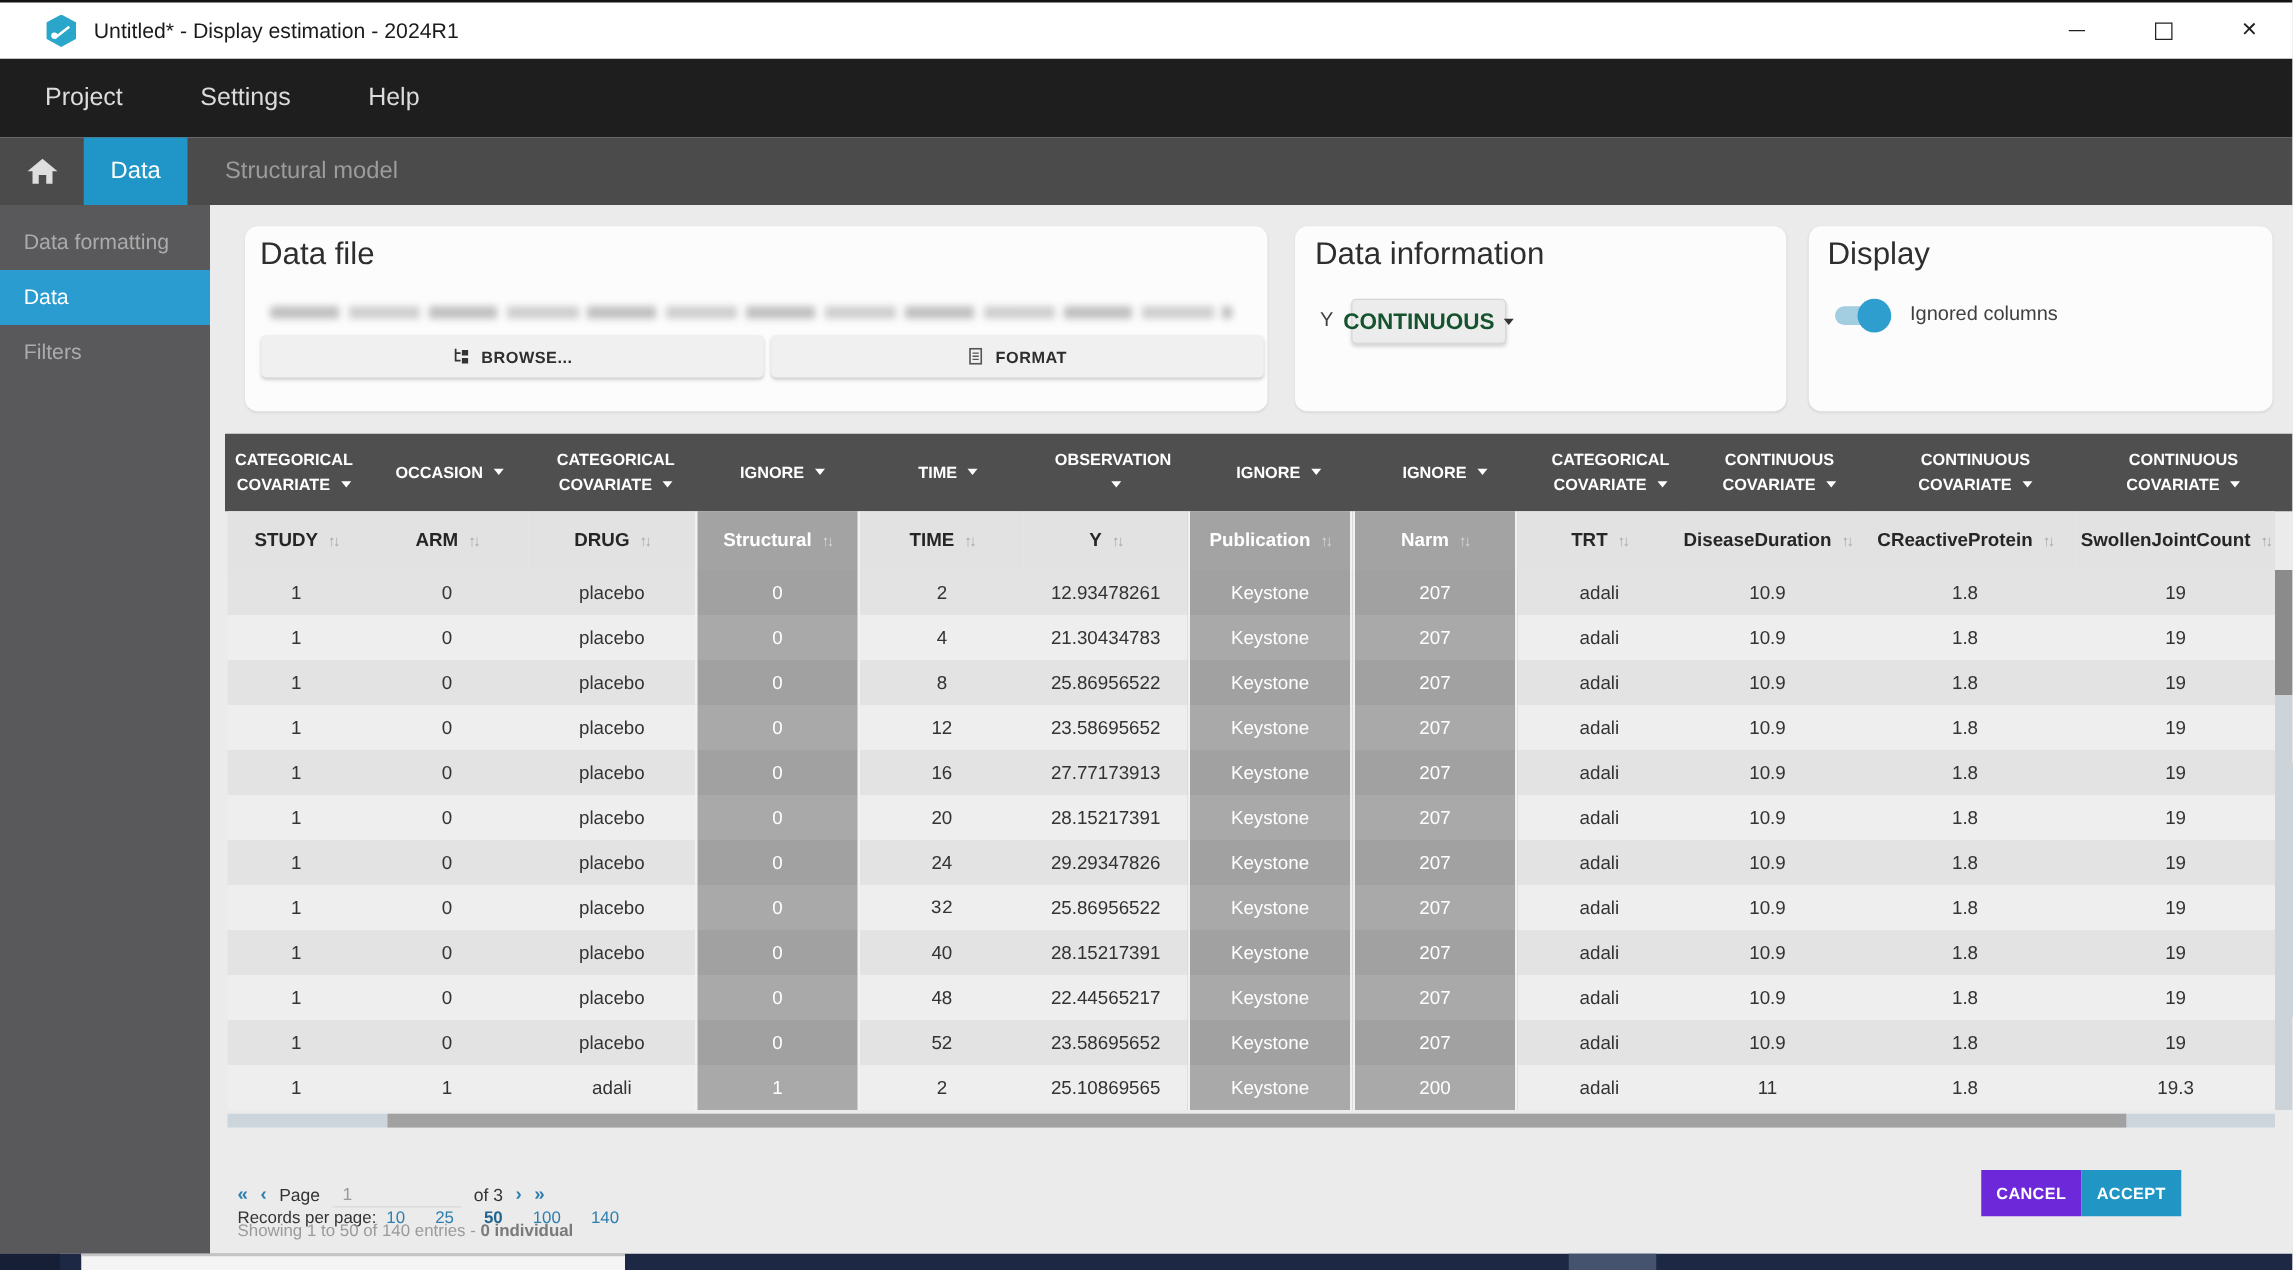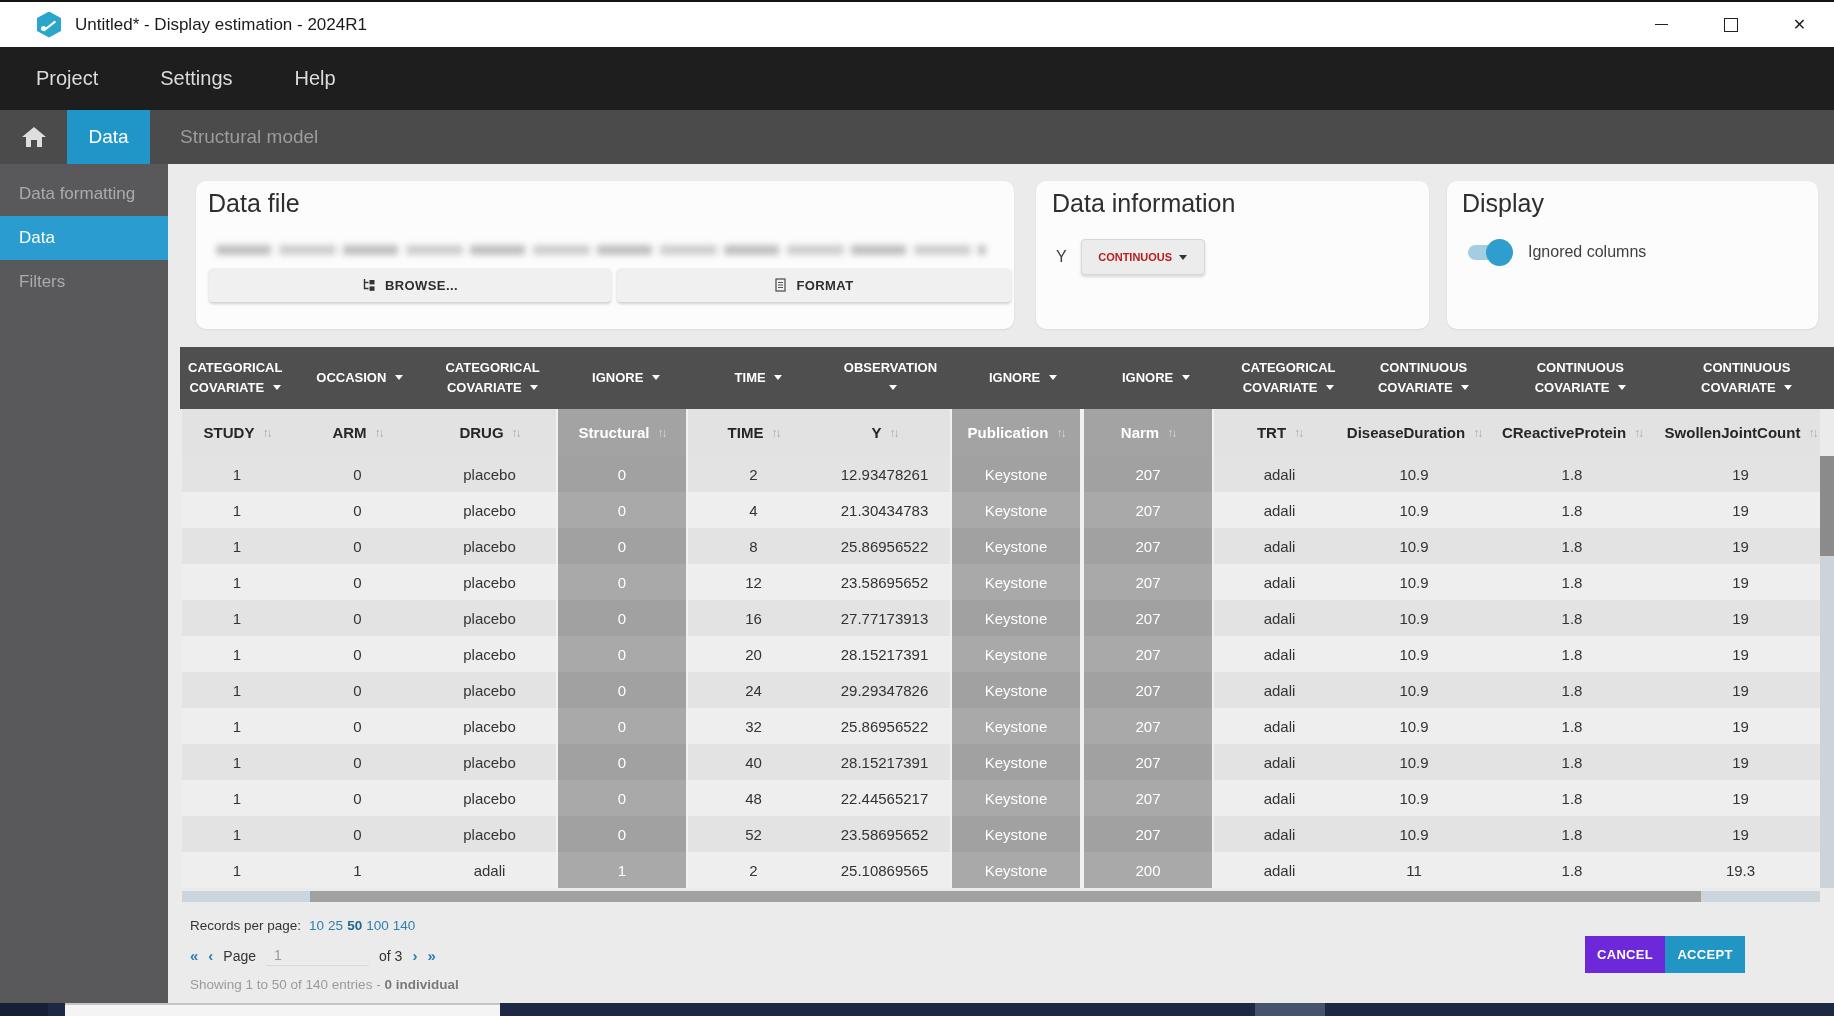--- a/index.html
+++ b/index.html
@@ -50,21 +50,21 @@
     box-shadow:0 2px 3px rgba(0,0,0,0.18);display:flex;align-items:center;justify-content:center;gap:9px;
     font-size:13px;font-weight:bold;color:#2e2e2e;letter-spacing:0.4px;}
   .btn-browse{left:13px;width:402px;}
   .btn-format{left:421px;width:394px;}
   .card-datainfo{left:856px;width:393px;}
   .card-datainfo .card-title{padding-left:16px;}
   .y-row{position:absolute;left:20px;top:58px;display:flex;align-items:center;gap:14px;}
   .y-label{font-size:16px;color:#3f3f3f;}
   .dd-btn{width:124px;height:36px;background:#ececec;border:1px solid #d8d8d8;border-radius:4px;
     box-shadow:0 2px 3px rgba(0,0,0,0.15);display:flex;align-items:center;justify-content:center;gap:7px;
-    font-size:11px;font-weight:bold;color:#b91c1c;box-sizing:border-box;}
+    font-size:18px;font-weight:bold;color:#14532d;box-sizing:border-box;}
   .caret-dark{width:0;height:0;border-left:4px solid transparent;border-right:4px solid transparent;border-top:5px solid #333;}
   .card-display{left:1267px;width:371px;}
   .card-display .card-title{padding-left:15px;}
   .toggle-row{position:absolute;left:21px;top:62px;display:flex;align-items:center;gap:18px;}
   .toggle{width:42px;height:15px;border-radius:8px;background:#a3cde1;position:relative;}
   .toggle-thumb{position:absolute;right:-3px;top:-6px;width:27px;height:27px;border-radius:50%;background:#2d9ecd;}
   .toggle-label{font-size:16px;color:#3f3f3f;}
   
   .type-header{position:absolute;left:0;top:183px;width:1654px;height:62px;background:#4f4f4f;}
   .type-grid{position:absolute;left:2px;top:0;width:1638px;height:62px;display:flex;gap:11px;}
@@ -383,21 +383,21 @@
         <div class="t-cell" style="width: 131px;">adali</div>
         <div class="t-cell" style="width: 138px;">10.9</div>
         <div class="t-cell" style="width: 178px;">1.8</div>
         <div class="t-cell" style="width: 159px;">19</div>
       </div>
       <div class="t-row">
         <div class="t-cell" style="width: 110px;">1</div>
         <div class="t-cell" style="width: 131px;">0</div>
         <div class="t-cell" style="width: 133px;">placebo</div>
         <div class="t-cell ignored" style="width: 132px;">0</div>
-        <div class="t-cell" style="width: 131px;">32</div>
+        <div class="t-cell" style="width: 131px; font-family: Liberation Mono, monospace;">32</div>
         <div class="t-cell" style="width: 131px;">25.86956522</div>
         <div class="t-cell ignored" style="width: 132px;">Keystone</div>
         <div class="t-cell ignored" style="width: 132px;">207</div>
         <div class="t-cell" style="width: 131px;">adali</div>
         <div class="t-cell" style="width: 138px;">10.9</div>
         <div class="t-cell" style="width: 178px;">1.8</div>
         <div class="t-cell" style="width: 159px;">19</div>
       </div>
       <div class="t-row">
         <div class="t-cell" style="width: 110px;">1</div>
@@ -459,21 +459,21 @@
 
   <div class="hscroll">
     <div class="hthumb"></div>
   </div>
   <div class="vscroll">
     <div class="vthumb"></div>
   </div>
 
   <div class="records-line">
     <span>Records per page:</span>
-    <span id="records-options" style="display:flex;gap:4px;">
+    <span id="records-options" style="display:flex;gap:24px;margin-top:48px;">
         <span class="rec-link">10</span>
         <span class="rec-link">25</span>
         <span class="rec-link selected">50</span>
         <span class="rec-link">100</span>
         <span class="rec-link">140</span>
       </span>
   </div>
   <div class="page-line">
     <span class="pg-arrow">«</span>
     <span class="pg-arrow">‹</span>

